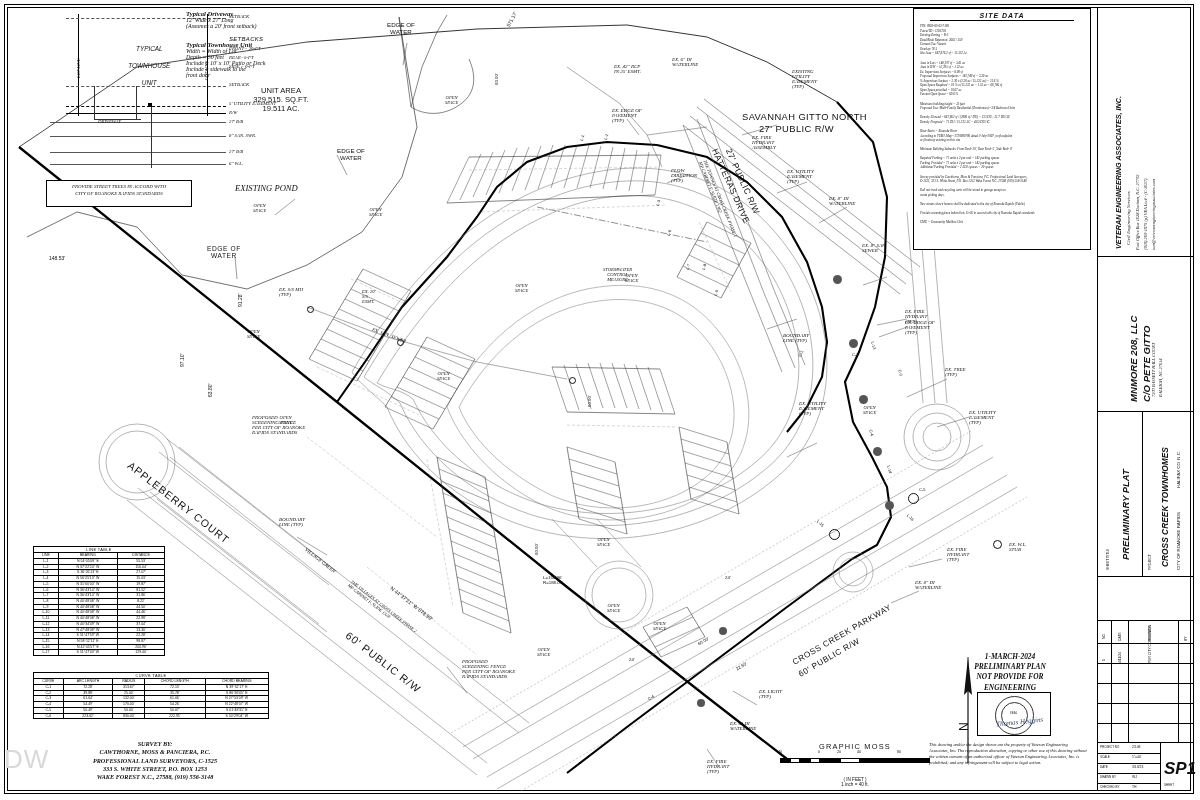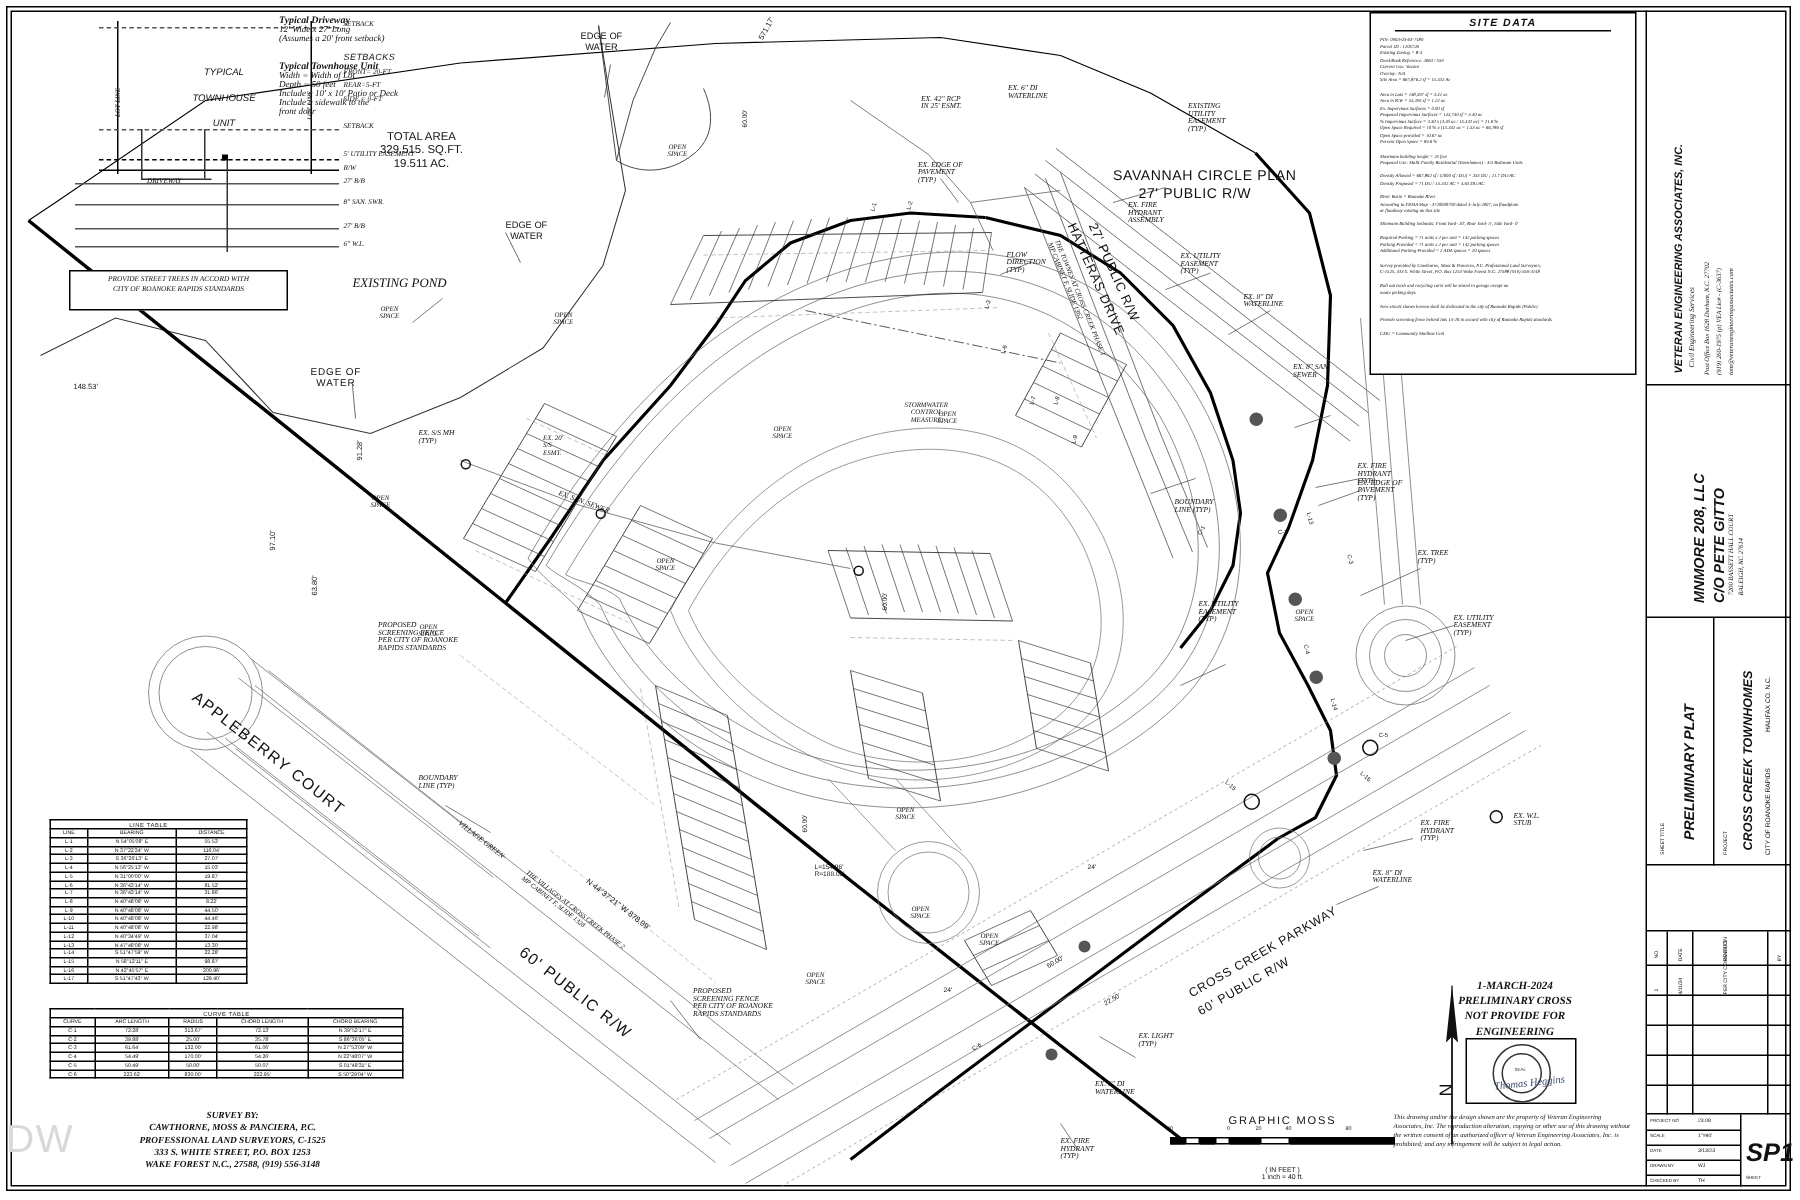--- a/index.html
+++ b/index.html
@@ -370,21 +370,21 @@
     </svg>
 
     <div class="treesym" style="left:826px;top:268px;width:9px;height:9px;"></div>
     <div class="treesym" style="left:842px;top:332px;width:9px;height:9px;"></div>
     <div class="treesym" style="left:852px;top:388px;width:9px;height:9px;"></div>
     <div class="treesym" style="left:866px;top:440px;width:9px;height:9px;"></div>
     <div class="treesym" style="left:878px;top:494px;width:9px;height:9px;"></div>
     <div class="treesym" style="left:712px;top:620px;width:8px;height:8px;"></div>
     <div class="treesym" style="left:690px;top:692px;width:8px;height:8px;"></div>
 
-    <div class="lbl sans" style="left:735px;top:104px;font-size:9.4px;letter-spacing:.4px;">SAVANNAH CIRCLE PLAN</div>
+    <div class="lbl sans" style="left:735px;top:104px;font-size:9.4px;letter-spacing:.4px;">SAVANNAH GITTO NORTH</div>
     <div class="lbl sans" style="left:752px;top:116px;font-size:9.4px;letter-spacing:.4px;">27' PUBLIC R/W</div>
 
     <div class="lbl sans rot" style="left:712px;top:140px;font-size:8.6px;letter-spacing:.5px;transform:rotate(66deg);">HATTERAS DRIVE</div>
     <div class="lbl sans rot" style="left:726px;top:140px;font-size:8.6px;letter-spacing:.5px;transform:rotate(66deg);">27' PUBLIC R/W</div>
 
     <div class="lbl sans rot" style="left:126px;top:452px;font-size:10.5px;letter-spacing:1px;transform:rotate(38deg);">APPLEBERRY COURT</div>
     <div class="lbl sans rot" style="left:344px;top:622px;font-size:10.5px;letter-spacing:1px;transform:rotate(38deg);">60' PUBLIC R/W</div>
 
     <div class="lbl sans rot" style="left:784px;top:652px;font-size:8.2px;letter-spacing:.6px;transform:rotate(-30deg);">CROSS CREEK PARKWAY</div>
     <div class="lbl sans rot" style="left:790px;top:664px;font-size:8.2px;letter-spacing:.6px;transform:rotate(-30deg);">60' PUBLIC R/W</div>
@@ -626,21 +626,21 @@
   <div class="abs" style="left:186px;top:41px;width:140px;">
     <div class="bi" style="font-size:6.6px;">Typical Townhouse Unit</div>
     <div class="it" style="font-size:6px;">Width = Width of Lot</div>
     <div class="it" style="font-size:6px;">Depth = 50 feet</div>
     <div class="it" style="font-size:6px;">Include a 10' x 10' Patio or Deck</div>
     <div class="it" style="font-size:6px;">Include a sidewalk to the</div>
     <div class="it" style="font-size:6px;">front door</div>
   </div>
 
   <div class="abs sans ctr" style="left:196px;top:86px;width:170px;">
-    <div style="font-size:7.6px;">TOTAL AREA</div>
+    <div style="font-size:7.6px;">UNIT AREA</div>
     <div style="font-size:7.6px;">329,515. SQ.FT.</div>
     <div style="font-size:7.6px;">19.511 AC.</div>
   </div>
 
   <div class="notebox" style="left:46px;top:180px;width:144px;height:22px;padding-top:3px;font-size:4.9px;line-height:1.35;white-space:pre-line;">PROVIDE STREET TREES IN ACCORD WITH
 CITY OF ROANOKE RAPIDS STANDARDS</div>
 
   <div id="sitedata">
     <div class="hdr">SITE DATA</div>
     <div id="site-data-lines">
@@ -890,21 +890,21 @@
     <svg width="26" height="110">
       <path d="M 13 2 L 17 40 L 13 36 L 9 40 Z" fill="#111"></path>
       <path d="M 13 36 L 13 108" stroke="#111" stroke-width="1.2"></path>
       <path d="M 13 2 L 13 36" stroke="#111" stroke-width="0.8"></path>
     </svg>
     <div class="lbl sans rot" style="left:2px;top:76px;font-size:12px;transform:rotate(-90deg);">N</div>
   </div>
 
   <div class="abs bi ctr" style="left:930px;top:652px;width:160px;font-size:7.4px;line-height:1.38;">
     <div>1-MARCH-2024</div>
-    <div>PRELIMINARY CROSS</div>
+    <div>PRELIMINARY PLAN</div>
     <div>NOT PROVIDE FOR</div>
     <div>ENGINEERING</div>
   </div>
   <div class="stamp" style="left:977px;top:692px;width:72px;height:42px;">
     <div class="stampcirc" style="left:17px;top:3px;width:37px;height:37px;"></div>
     <div class="stampcirc" style="left:23px;top:9px;width:25px;height:25px;border-width:0.7px;"></div>
     <div class="abs sans ctr" style="left:23px;top:18px;width:25px;font-size:3px;color:#333;">SEAL</div>
     <div class="abs it" style="left:18px;top:25px;font-size:7px;color:#3b4a6b;transform:rotate(-6deg);">Thomas Heggins</div>
   </div>
   <div class="abs it" style="left:929px;top:742px;width:158px;font-size:4.4px;line-height:1.4;text-align:left;">This drawing and/or the design shown are the property of Veteran Engineering Associates, Inc. The reproduction alteration, copying or other use of this drawing without the written consent of an authorized officer of Veteran Engineering Associates, Inc. is prohibited; and any infringement will be subject to legal action.</div>

